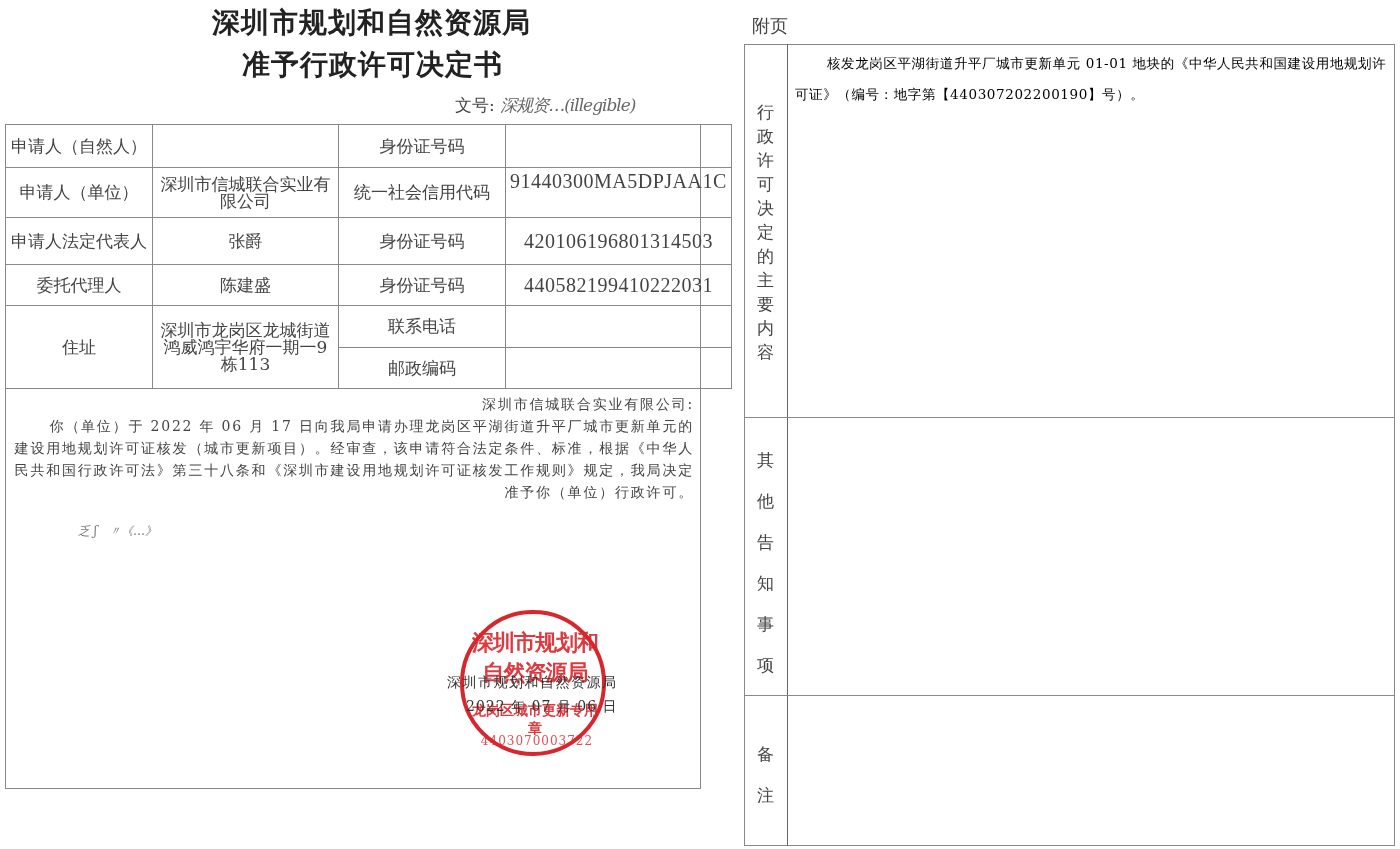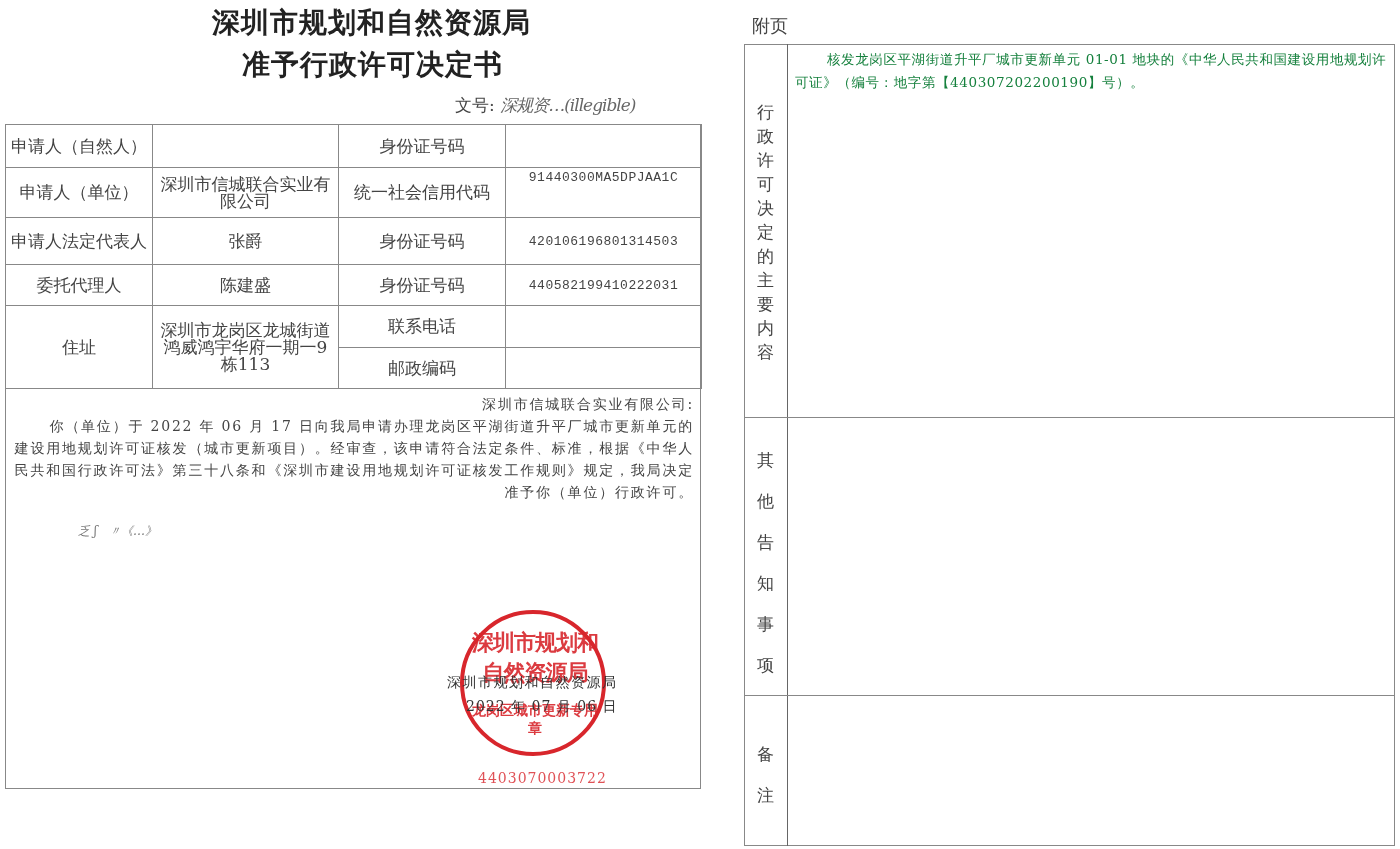--- a/index.html
+++ b/index.html
@@ -9,49 +9,49 @@
   .title { font-family:"DejaVu Sans","Liberation Sans",sans-serif; font-weight:bold; color:#222; letter-spacing:1px; }
   .t1 { left:212px; top:4px; font-size:28px; }
   .t2 { left:242px; top:46px; font-size:28px; }
   .docno { left:455px; top:94px; font-size:17px; color:#444; }
   .docno .scrib { color:#666; font-style:italic; letter-spacing:-1px; }
 
   .frame-left { left:5px; top:124px; width:696px; height:665px; border:1px solid #888; box-sizing:border-box; }
   table.info { position:absolute; left:5px; top:124px; border-collapse:collapse; font-size:17px; color:#444; }
   table.info td { border:1px solid #888; text-align:center; vertical-align:middle; padding:0 4px; box-sizing:border-box; }
   .c1 { width:147px; } .c2 { width:186px; } .c3 { width:167px; } .c4 { width:196px; }
-  .c4 { font-family:Liberation Mono, monospace; font-size:13px; letter-spacing:0.5px; }
+  .c4 { font-family:Liberation Serif, serif; font-size:20px; letter-spacing:0.5px; }
   .tight { line-height:17px; }
 
   .letter { left:14px; top:393px; width:680px; font-size:14px; line-height:22px; color:#444; letter-spacing:1.8px; }
   .letter p { margin:0;text-align:right; }
   .letter .indent { text-indent:32px; }
   .scribble { left:78px; top:523px; font-size:12px; color:#777; font-style:italic; }
 
   .stamp { left:460px; top:610px; width:146px; height:146px; border-radius:50%;
            border:4px solid #d8262c; box-sizing:border-box; }
   .stamp-top { left:470px; top:628px; width:130px; text-align:center; color:#d8262c; font-size:22px; font-weight:bold;
                font-family:"DejaVu Sans","Liberation Sans",sans-serif; letter-spacing:-1px; opacity:.9; }
   .stamp-bottom { left:470px; top:702px; width:130px; text-align:center; color:#d8262c; font-size:14px; font-weight:bold;
                font-family:"DejaVu Sans","Liberation Sans",sans-serif; opacity:.9; }
-  .stamp-code { left:478px; top:734px; width:118px; text-align:center; color:#d8262c; font-size:14px; letter-spacing:1px; opacity:.8;margin-top:36px; }
+  .stamp-code { left:478px; top:734px; width:118px; text-align:center; color:#d8262c; font-size:12px; letter-spacing:1px; opacity:.8; }
   .sign-org { left:447px; top:674px; font-size:14px; color:#333; letter-spacing:1.5px; }
   .sign-date { left:466px; top:698px; font-size:14px; color:#333; letter-spacing:1px; }
 
   .appendix { left:752px; top:14px; font-size:18px; color:#444; }
   .rframe { left:744px; top:44px; width:651px; height:802px; border:1px solid #888; box-sizing:border-box; }
   .rcol { left:787px; top:44px; width:1px; height:802px; background:#666; }
   .rdiv1 { left:744px; top:417px; width:651px; height:1px; background:#888; }
   .rdiv2 { left:744px; top:695px; width:651px; height:1px; background:#888; }
   .vlabel { width:43px; text-align:center; font-size:17px; color:#444; }
   .vlabel span { display:block; }
   .vl1 { left:744px; top:100px; line-height:24px; }
   .vl2 { left:744px; top:440px; line-height:41px; }
   .vl3 { left:744px; top:734px; line-height:41px; }
-  .content1 { left:795px; top:48px; width:595px; font-size:13.5px; line-height:23px; color:#15803d; letter-spacing:0.6px; }
+  .content1 { left:795px; top:48px; width:595px; font-size:13.5px; line-height:31px; color:#000000; letter-spacing:0.6px; }
   .content1 .indent { text-indent:32px; }
 </style>
 </head>
 <body>
 
 <div class="abs title t1">深圳市规划和自然资源局</div>
 <div class="abs title t2">准予行政许可决定书</div>
 <div class="abs docno">
   <span>文号:</span>
   <span class="scrib">深规资…(illegible)</span>

